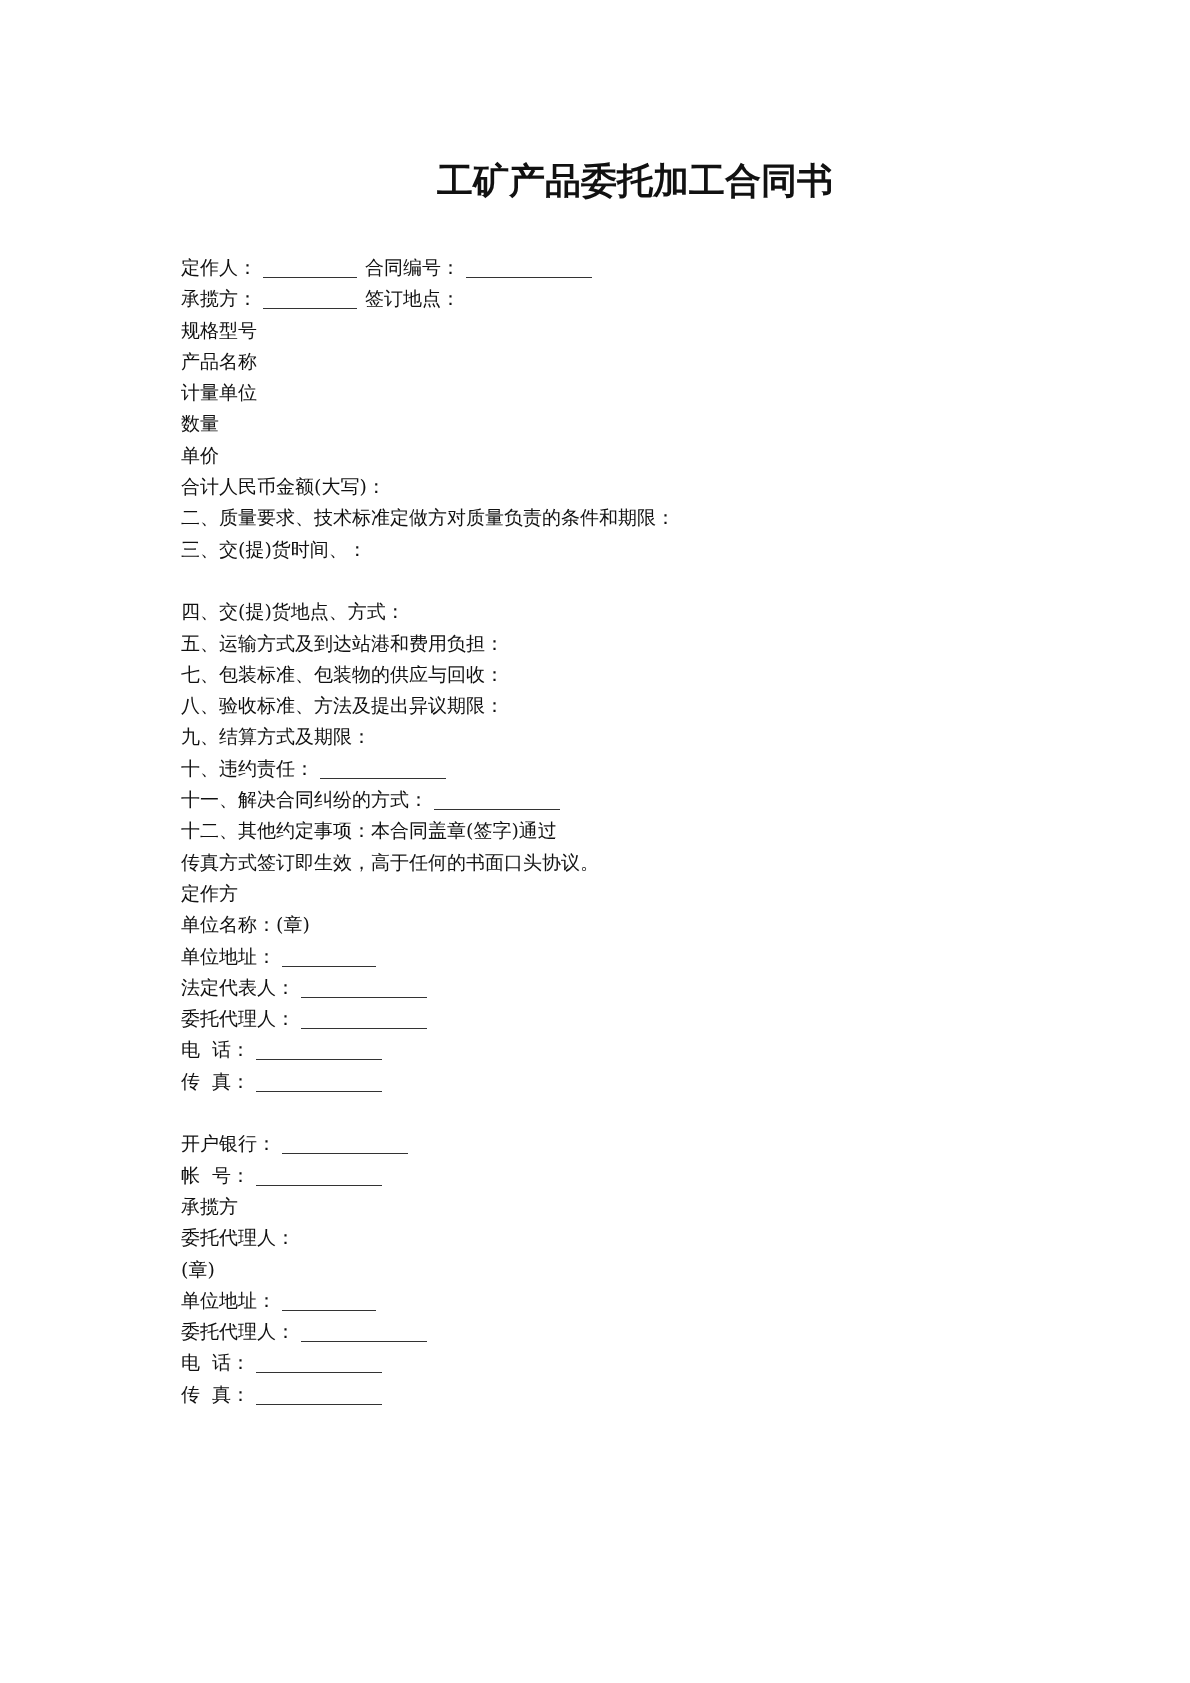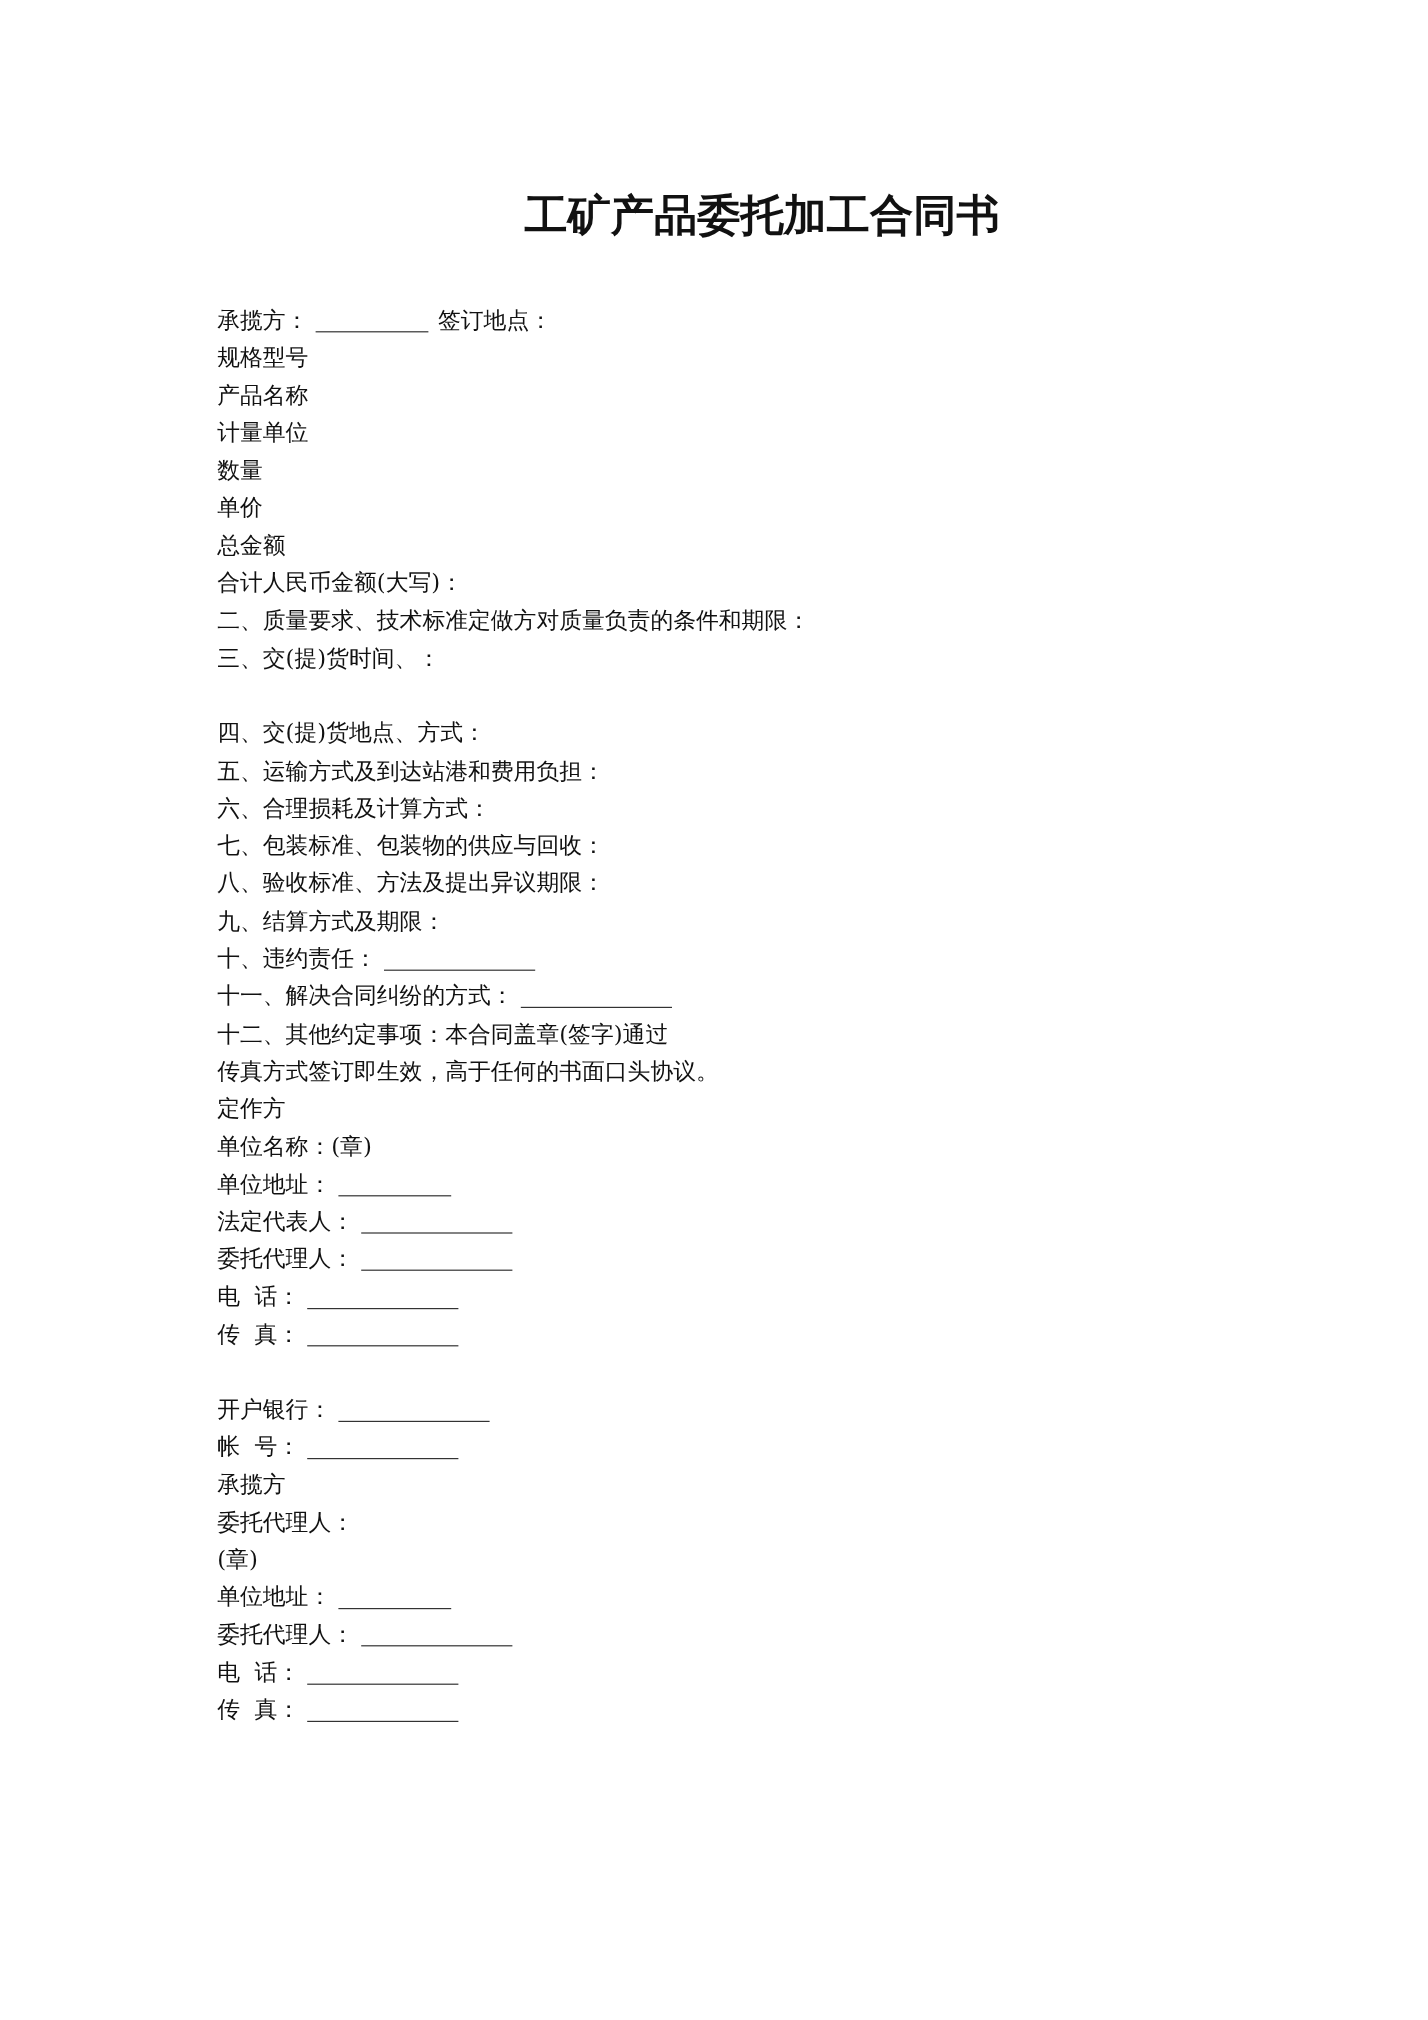--- a/index.html
+++ b/index.html
@@ -14,37 +14,38 @@
   .sp { display: inline-block; width: 8px; }
   .w90 { width: 94px; } .w120 { width: 126px; } .w20 { width: 22px; }
 </style>
 </head>
 <body>
 
 <div class="title">工矿产品委托加工合同书</div>
 
 <div class="body">
   <div class="line">
+    <span>定作人：</span><span class="u w90"></span><span class="sp"></span><span>合同编号：</span><span class="u w120"></span>
+  </div>
+  <div class="line">
     <span>承揽方：</span><span class="u w90"></span><span class="sp"></span><span>签订地点：</span>
   </div>
 
   <div class="line">规格型号</div>
   <div class="line">产品名称</div>
   <div class="line">计量单位</div>
   <div class="line">数量</div>
   <div class="line">单价</div>
-  <div class="line">总金额</div>
   <div class="line">合计人民币金额(大写)：</div>
 
   <div class="line">二、质量要求、技术标准定做方对质量负责的条件和期限：</div>
   <div class="line">三、交(提)货时间、：</div>
   <div class="blank-line"></div>
   <div class="line">四、交(提)货地点、方式：</div>
   <div class="line">五、运输方式及到达站港和费用负担：</div>
-  <div class="line">六、合理损耗及计算方式：</div>
   <div class="line">七、包装标准、包装物的供应与回收：</div>
   <div class="line">八、验收标准、方法及提出异议期限：</div>
   <div class="line">九、结算方式及期限：</div>
   <div class="line">
     <span>十、违约责任：</span><span class="u w120"></span>
   </div>
   <div class="line">
     <span>十一、解决合同纠纷的方式：</span><span class="u w120"></span>
   </div>
   <div class="line">十二、其他约定事项：本合同盖章(签字)通过</div>

